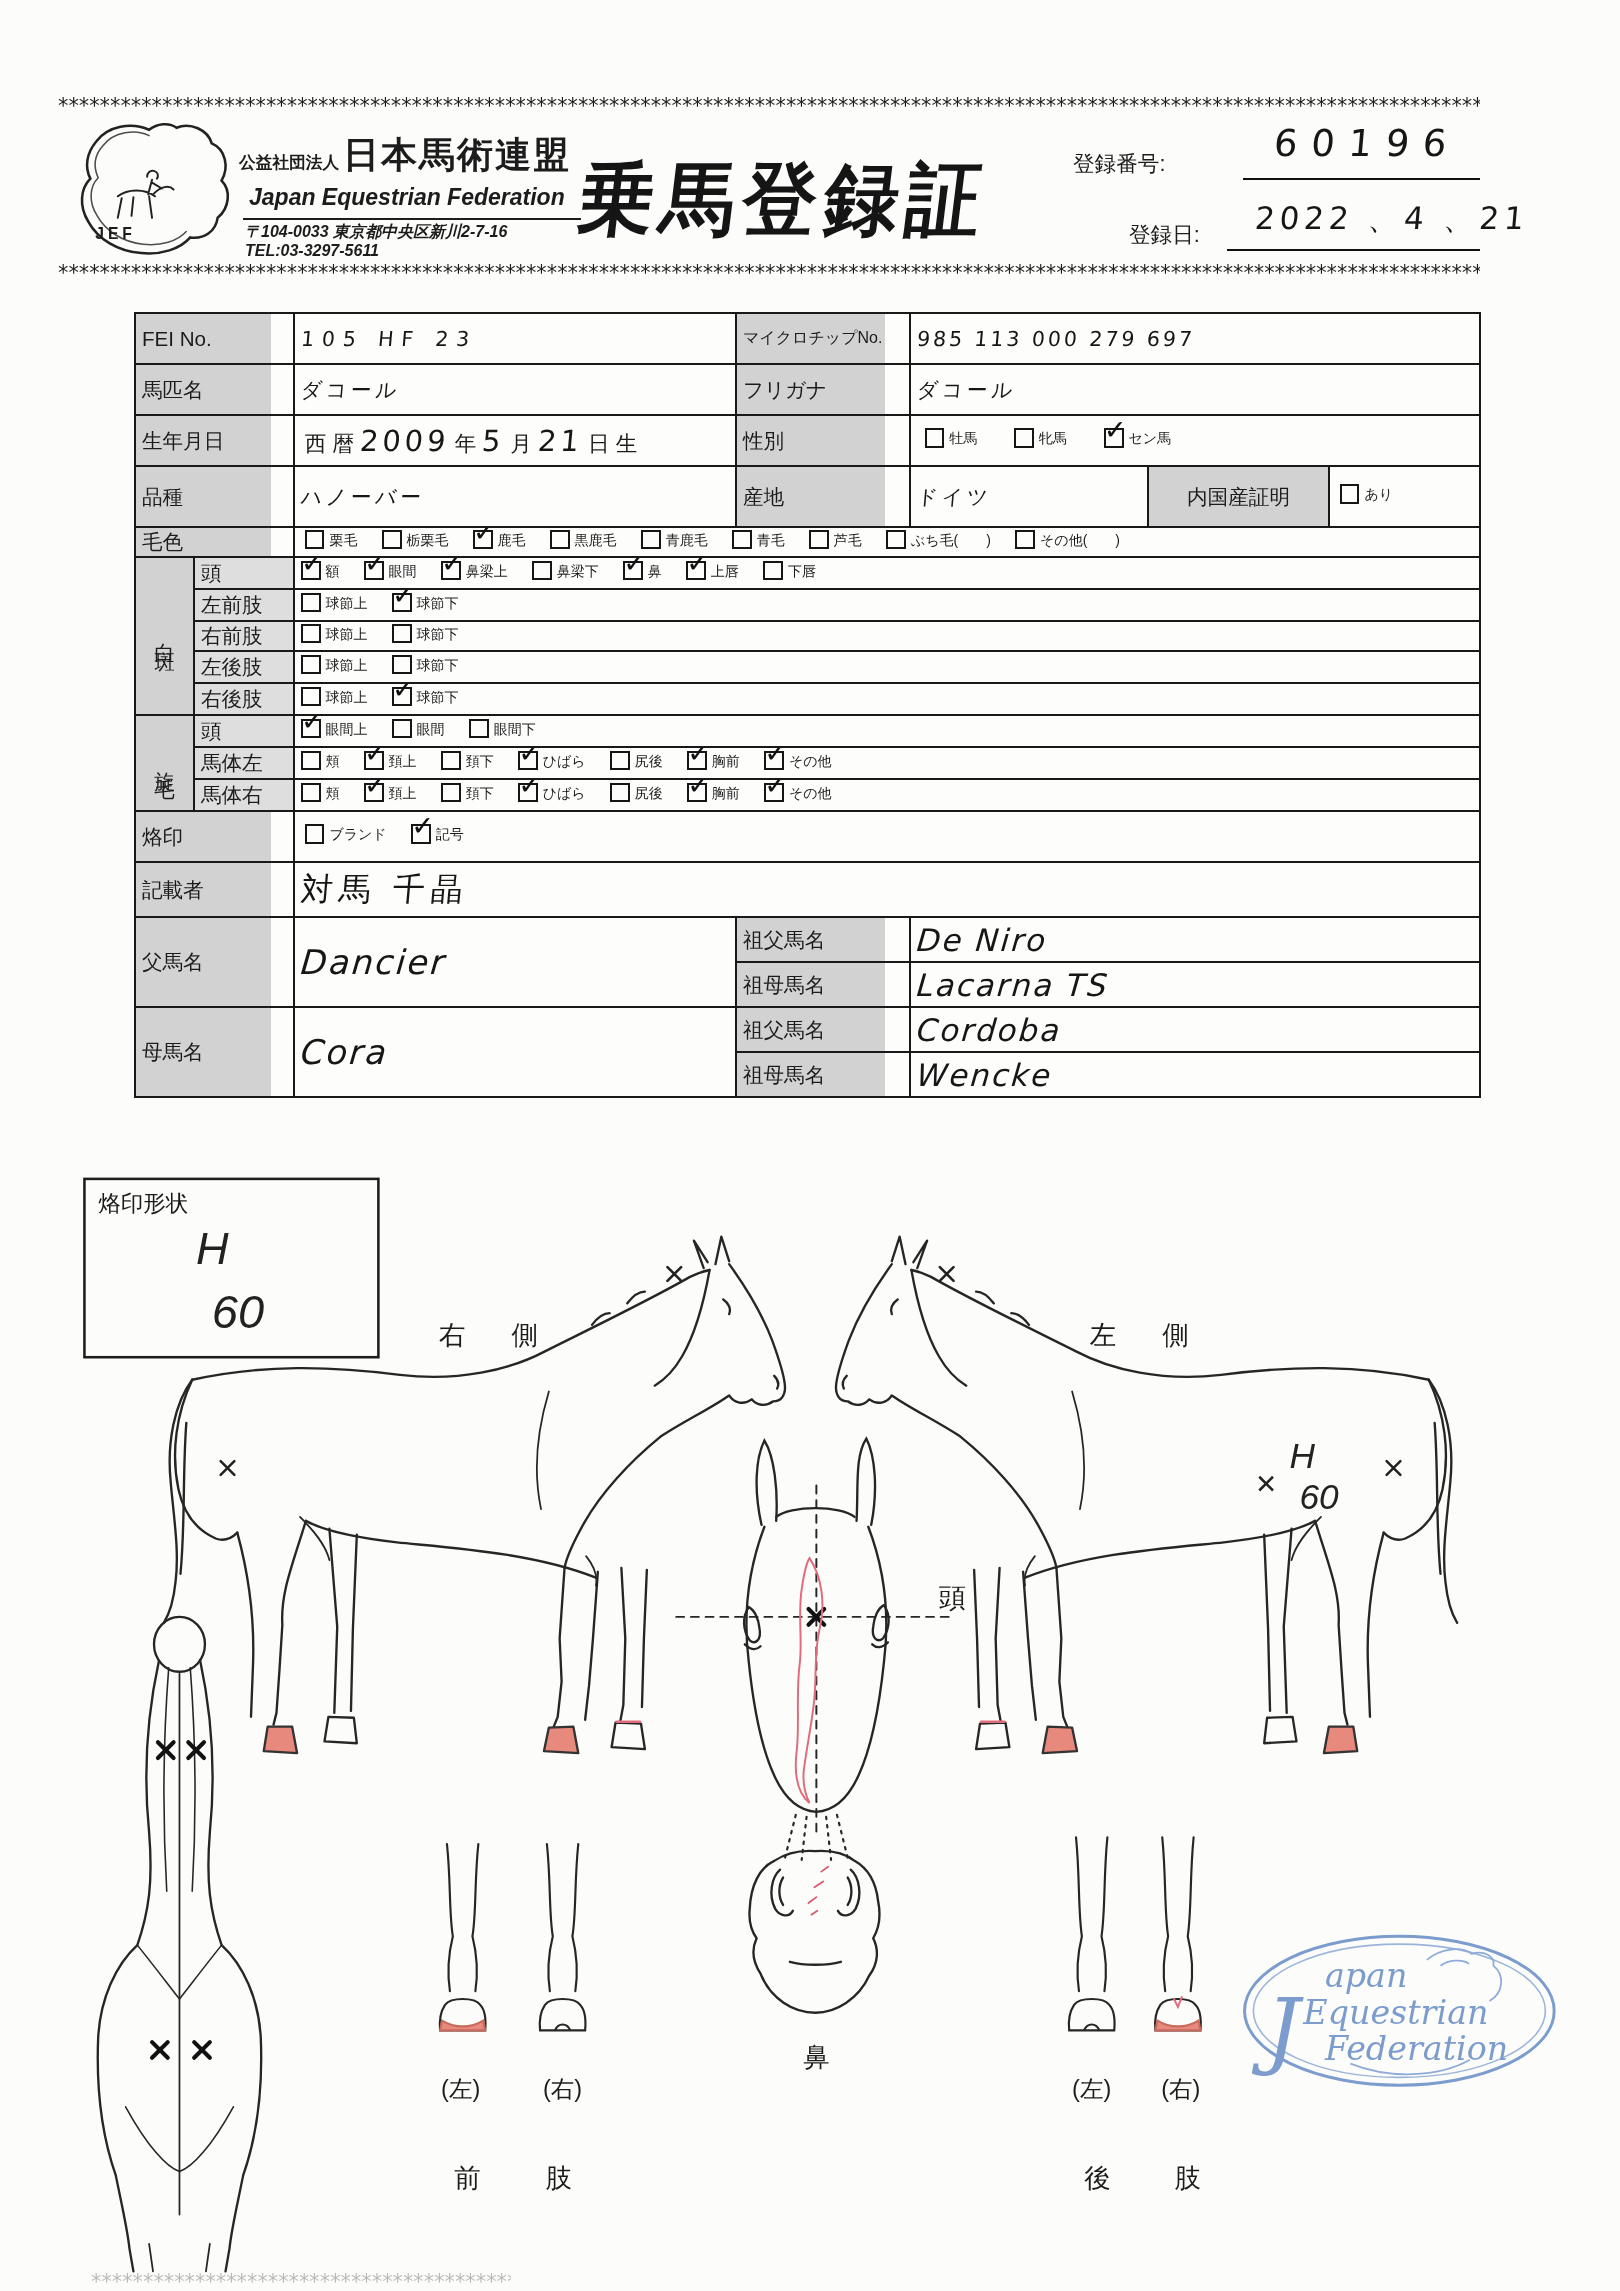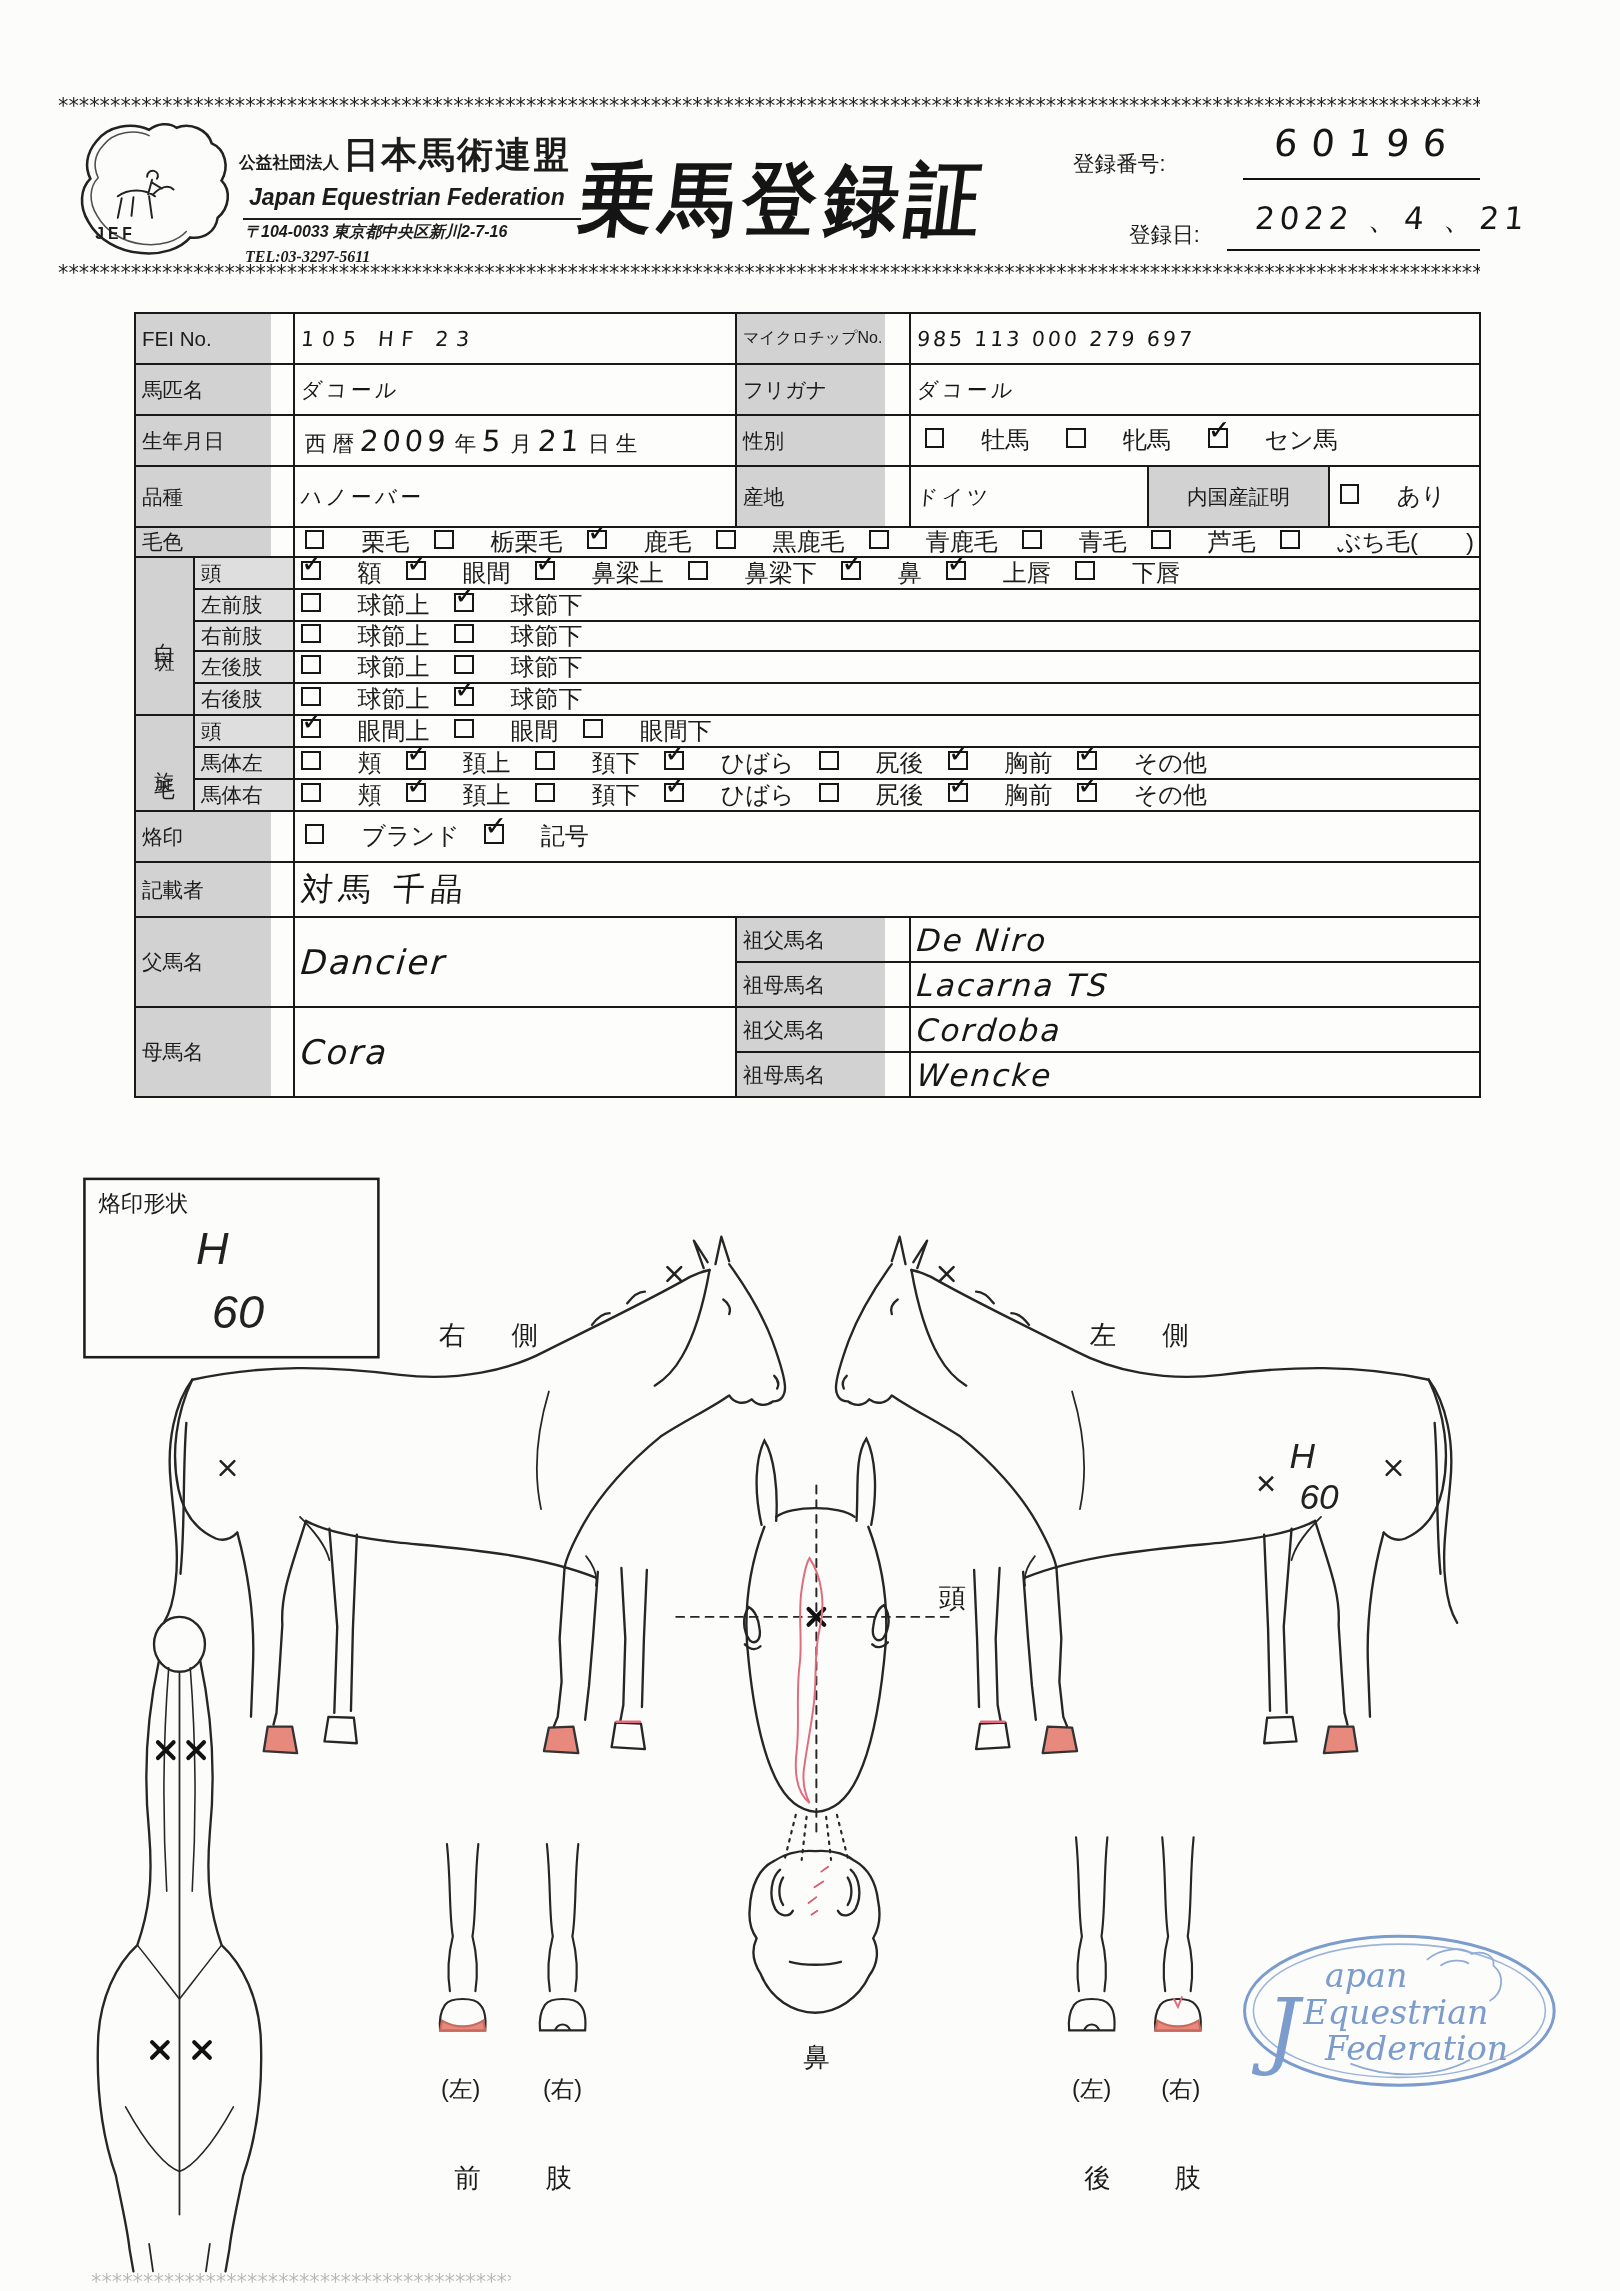--- a/index.html
+++ b/index.html
@@ -28,21 +28,21 @@
   td.shadeF{background:#d2d2d2;text-align:center;padding:0;}
   td.shadeS{background:#dedede;padding:0 3.9px;font-size:19.6px;}
   .vert{writing-mode:vertical-rl;text-orientation:upright;letter-spacing:7.8px;font-size:20.6px;}
   .hv{font-size:30px;padding-left:11.8px;white-space:nowrap;}
   .lat{font-style:italic;font-size:34px;letter-spacing:2px;}
   .kana{letter-spacing:3.9px;}
   .pn{font-size:21.6px;}
   .bnum{font-size:29px;letter-spacing:3.9px;}
   
   .cbrow{white-space:nowrap;}
-  .cb-item{display:inline-flex;align-items:flex-start;margin-right:24.5px;font-size:24px;line-height:1;gap:32px;}
+  .cb-item{display:inline-flex;align-items:center;margin-right:24.5px;font-size:14px;line-height:1;}
   .cb-box{position:relative;width:15.7px;height:15.7px;border:2.2px solid #161616;flex:none;
           display:inline-block;margin-right:4.9px;background:#fdfdfc;}
   .cb-box.checked::after{content:"\2713";position:absolute;left:-2px;top:-13.7px;font-size:27.4px;
           font-weight:bold;color:#111;font-family:"DejaVu Sans",sans-serif;}
   .sexrow .cb-item{margin-right:37px;}
   svg text{font-family:"Liberation Sans","DejaVu Sans",sans-serif;fill:#1c1c1c;}
   svg .hwt{font-style:italic;fill:#222;}
   svg .stampT{font-family:"DejaVu Serif","Liberation Serif",serif;font-style:italic;fill:#7b9ccd;}
 </style>
 </head>
@@ -57,21 +57,21 @@
     <path d="M118,196 C128,188 146,188 156,196 M122,198 L118,218 M150,196 L153,218 M134,197 L132,216 M154,194 C162,186 170,184 175,189 M148,176 C148,172 151,169 155,170 C159,171 160,175 158,178 M153,179 L149,194 M153,182 L163,188" stroke-width="2"></path>
   </g>
   <text x="95" y="240" font-size="16" font-weight="bold" letter-spacing="4">JEF</text>
 </svg>
 
 <div class="abs org-small" style="left:239px;top:151px;">公益社団法人</div>
 <div class="abs org-name" style="left:343px;top:131px;">日本馬術連盟</div>
 <div class="abs org-en" style="left:249px;top:184px;">Japan Equestrian Federation</div>
 <div class="abs org-line" style="left:243px;top:218px;"></div>
 <div class="abs org-addr" style="left:245px;top:222px;">〒104-0033 東京都中央区新川2-7-16</div>
-<div class="abs org-tel" style="left:245px;top:248px;font-family:Liberation Serif, serif;">TEL:03-3297-5611</div>
+<div class="abs org-tel" style="left:245px;top:242px;">TEL:03-3297-5611</div>
 
 <div class="abs doc-title" style="left:586px;top:147px;">乗馬登録証</div>
 
 <div class="abs reg-label" style="left:1073px;top:149px;">登録番号:</div>
 <div class="abs hw regno" style="left:1274px;top:122px;">60196</div>
 <div class="abs uline" style="left:1243px;top:178px;width:237px;"></div>
 <div class="abs reg-label" style="left:1129px;top:220px;">登録日:</div>
 <div class="abs hw regdate" style="left:1255px;top:198px;">2022 、4 、21</div>
 <div class="abs uline" style="left:1227px;top:249px;width:253px;"></div>
 

